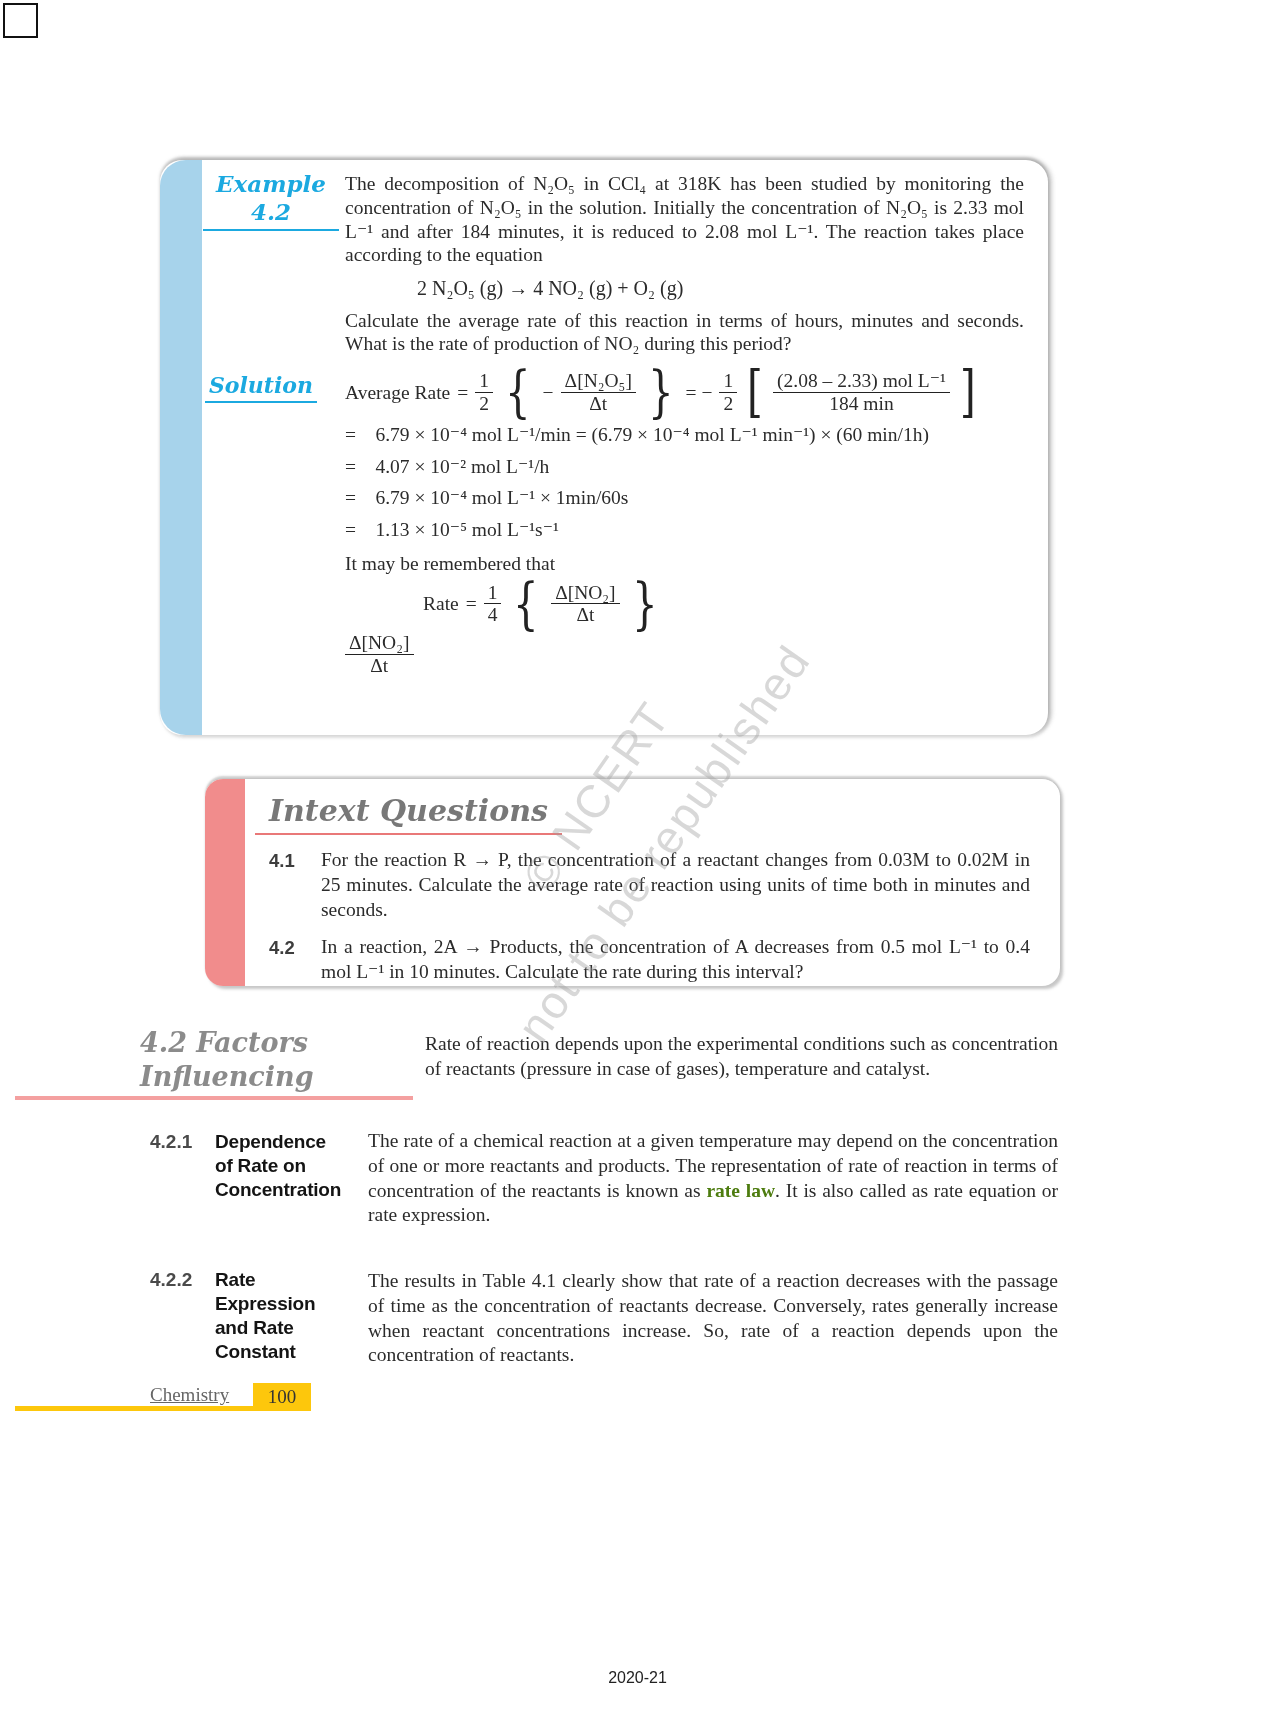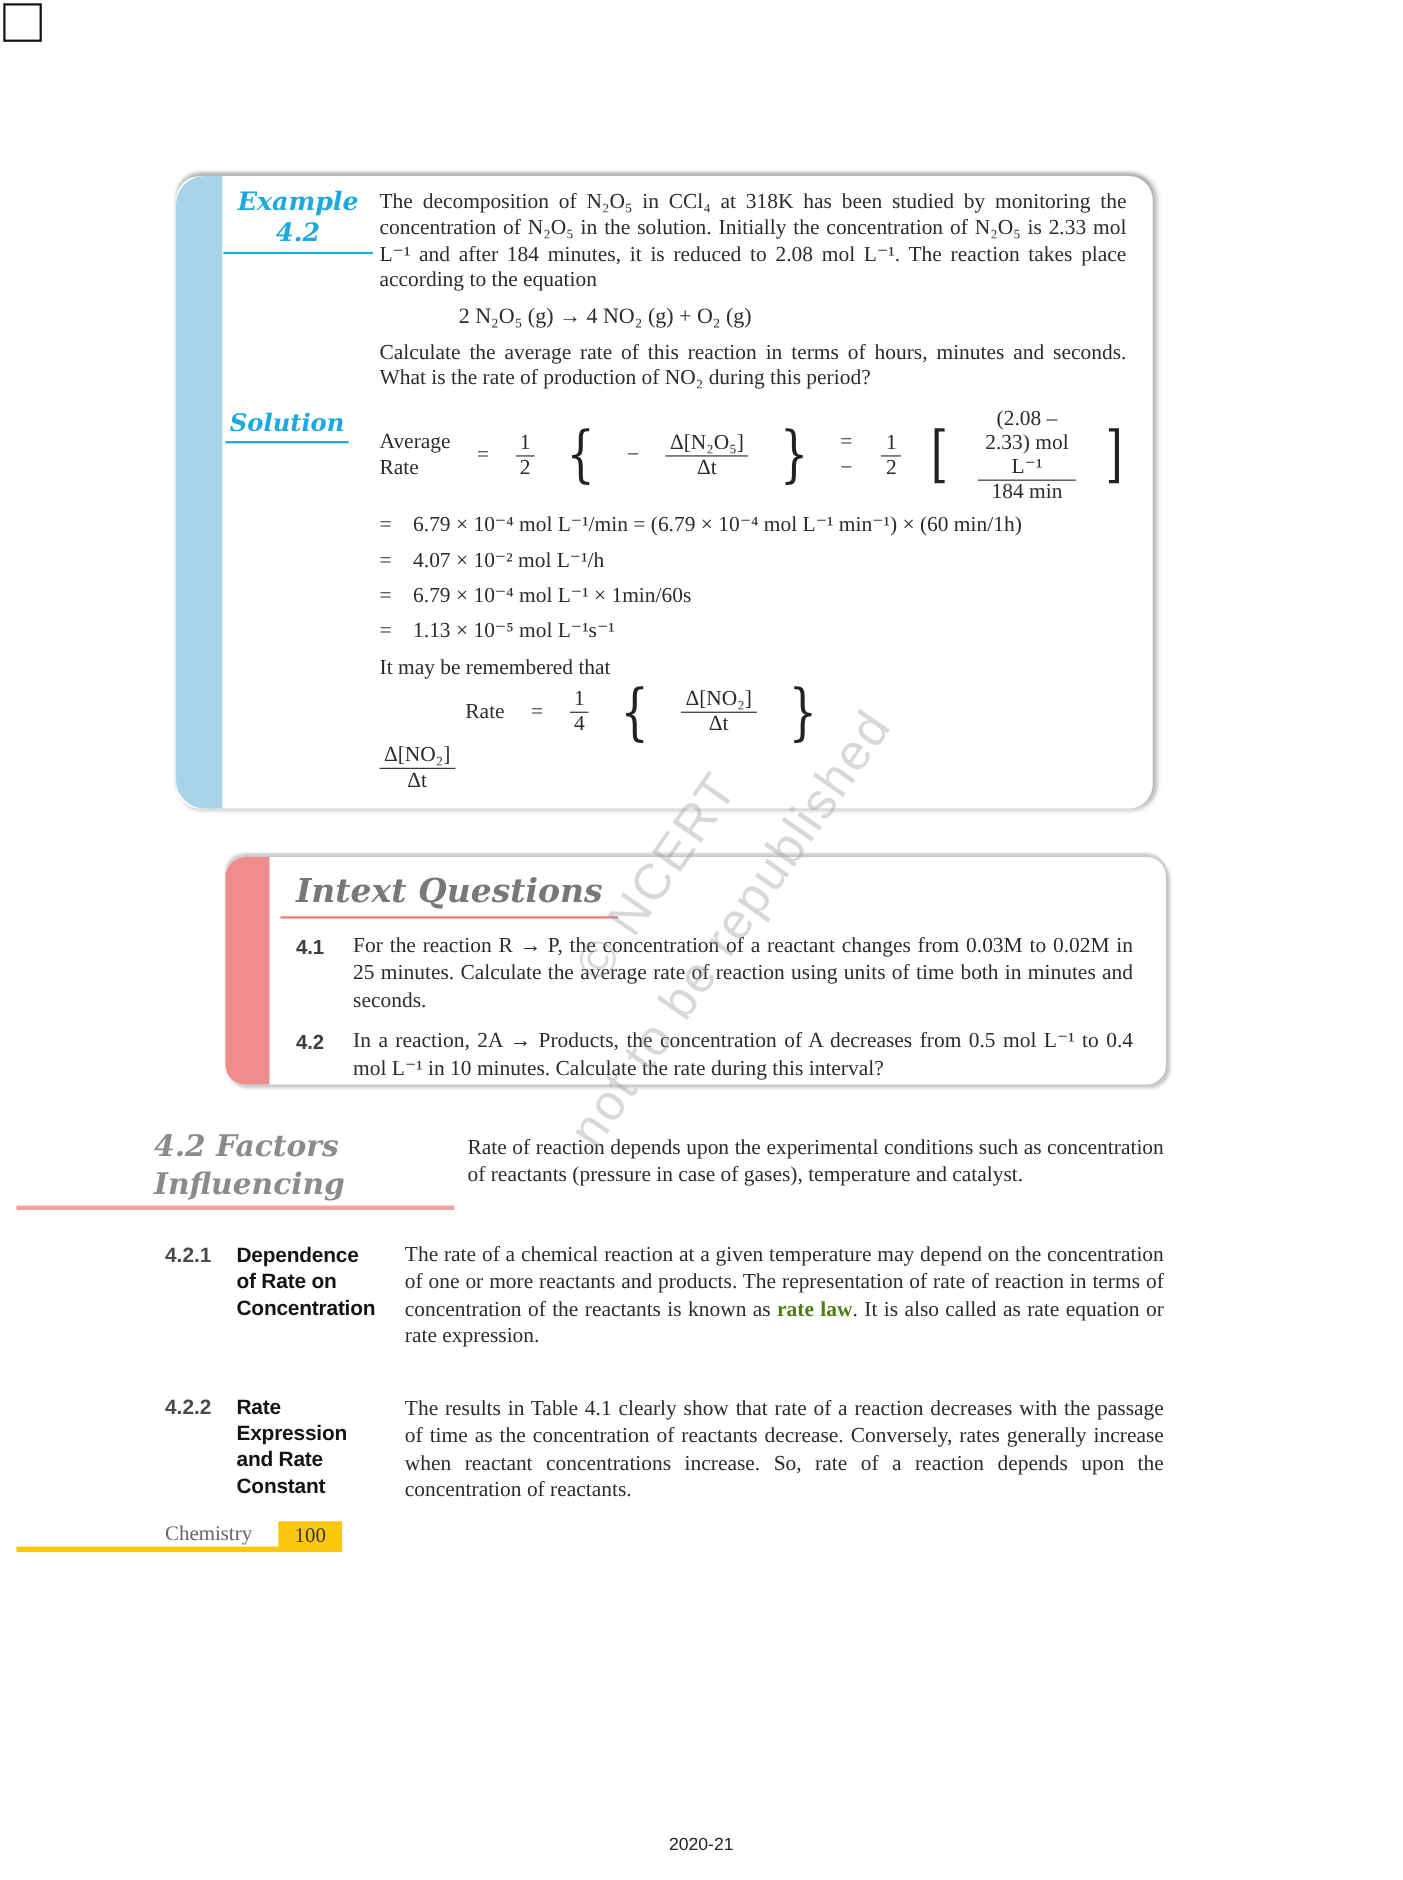--- a/index.html
+++ b/index.html
@@ -22,21 +22,21 @@
   .example-label{
     position:absolute;left:-142px;top:-2px;width:136px;text-align:center;
     color:#1ba9e0;font-size:23px;border-bottom:2.5px solid #1ba9e0;padding-bottom:3px;
   }
   .solution-label{
     position:absolute;left:-140px;top:2px;width:112px;text-align:center;
     color:#1ba9e0;font-size:22px;border-bottom:2px solid #1ba9e0;padding-bottom:2px;
   }
   .para{text-align:justify;position:relative;}
   .reaction-eq{margin:9px 0 8px 72px;font-size:20px;}
-  .eq-row{display:flex;align-items:center;gap:24px;position:relative;}
+  .eq-row{display:flex;align-items:center;gap:7px;position:relative;}
   .avg-row{margin-top:14px;}
   .rate-row{margin-left:78px;margin-top:6px;}
   .final-row{margin-top:6px;gap:10px;}
   .frac{display:inline-flex;flex-direction:column;align-items:center;text-align:center;line-height:1.12;font-size:19.5px;}
   .frac .num{padding:0 4px;border-bottom:1.6px solid #222;}
   .frac .den{padding:0 4px;}
   .big{font-family:"DejaVu Serif",serif;font-size:56px;font-weight:200;line-height:0;transform:scaleX(.72);color:#222;}
   .eqline{white-space:pre-wrap;margin-top:8px;font-size:19.5px;}
   .eqline.first{}
   .remember{margin-top:10px;}
@@ -64,21 +64,21 @@
   .sec-intro{position:absolute;left:425px;top:1032px;width:633px;font-size:19.5px;line-height:1.28;text-align:justify;}
 
   .sub-num{position:absolute;font-family:"Liberation Sans",sans-serif;font-weight:bold;font-size:19px;color:#4a4a4a;}
   .sub-title{position:absolute;width:142px;font-family:"Liberation Sans",sans-serif;font-weight:bold;font-size:19px;color:#141414;line-height:1.27;letter-spacing:-0.2px;}
   .sub-body{position:absolute;left:368px;width:690px;font-size:19.5px;line-height:1.27;text-align:justify;}
   .bold-term{font-weight:bold;color:#4d7c0f;}
   .n421{top:1131px;left:150px;} .t421{top:1130px;left:215px;} .b421{top:1129px;}
   .n422{top:1269px;left:150px;} .t422{top:1268px;left:215px;} .b422{top:1269px;}
 
   
-  .footer-book{position:absolute;left:150px;top:1384px;font-size:19px;color:#666;}
+  .footer-book{position:absolute;left:150px;top:1384px;font-size:19px;color:#666;text-decoration:underline;}
   .footer-pagebox{position:absolute;left:253px;top:1383px;width:58px;height:27px;background:#fdc70c;text-align:center;line-height:27px;font-size:19px;color:#333;}
   .footer-line{position:absolute;left:15px;top:1406px;width:296px;height:5px;background:#fdc70c;}
   .year{position:absolute;left:0;right:0;top:1641px;text-align:center;font-family:"Liberation Sans",sans-serif;font-size:16px;color:#222;margin-top:28px;}
 
   
   .watermark{
     position:absolute;left:350px;top:610px;width:560px;height:420px;
     display:flex;flex-direction:column;align-items:center;justify-content:center;gap:28px;
     transform:rotate(-55deg);color:#9f9f9f;opacity:.40;
     font-family:"Liberation Sans",sans-serif;font-size:46px;letter-spacing:2px;

